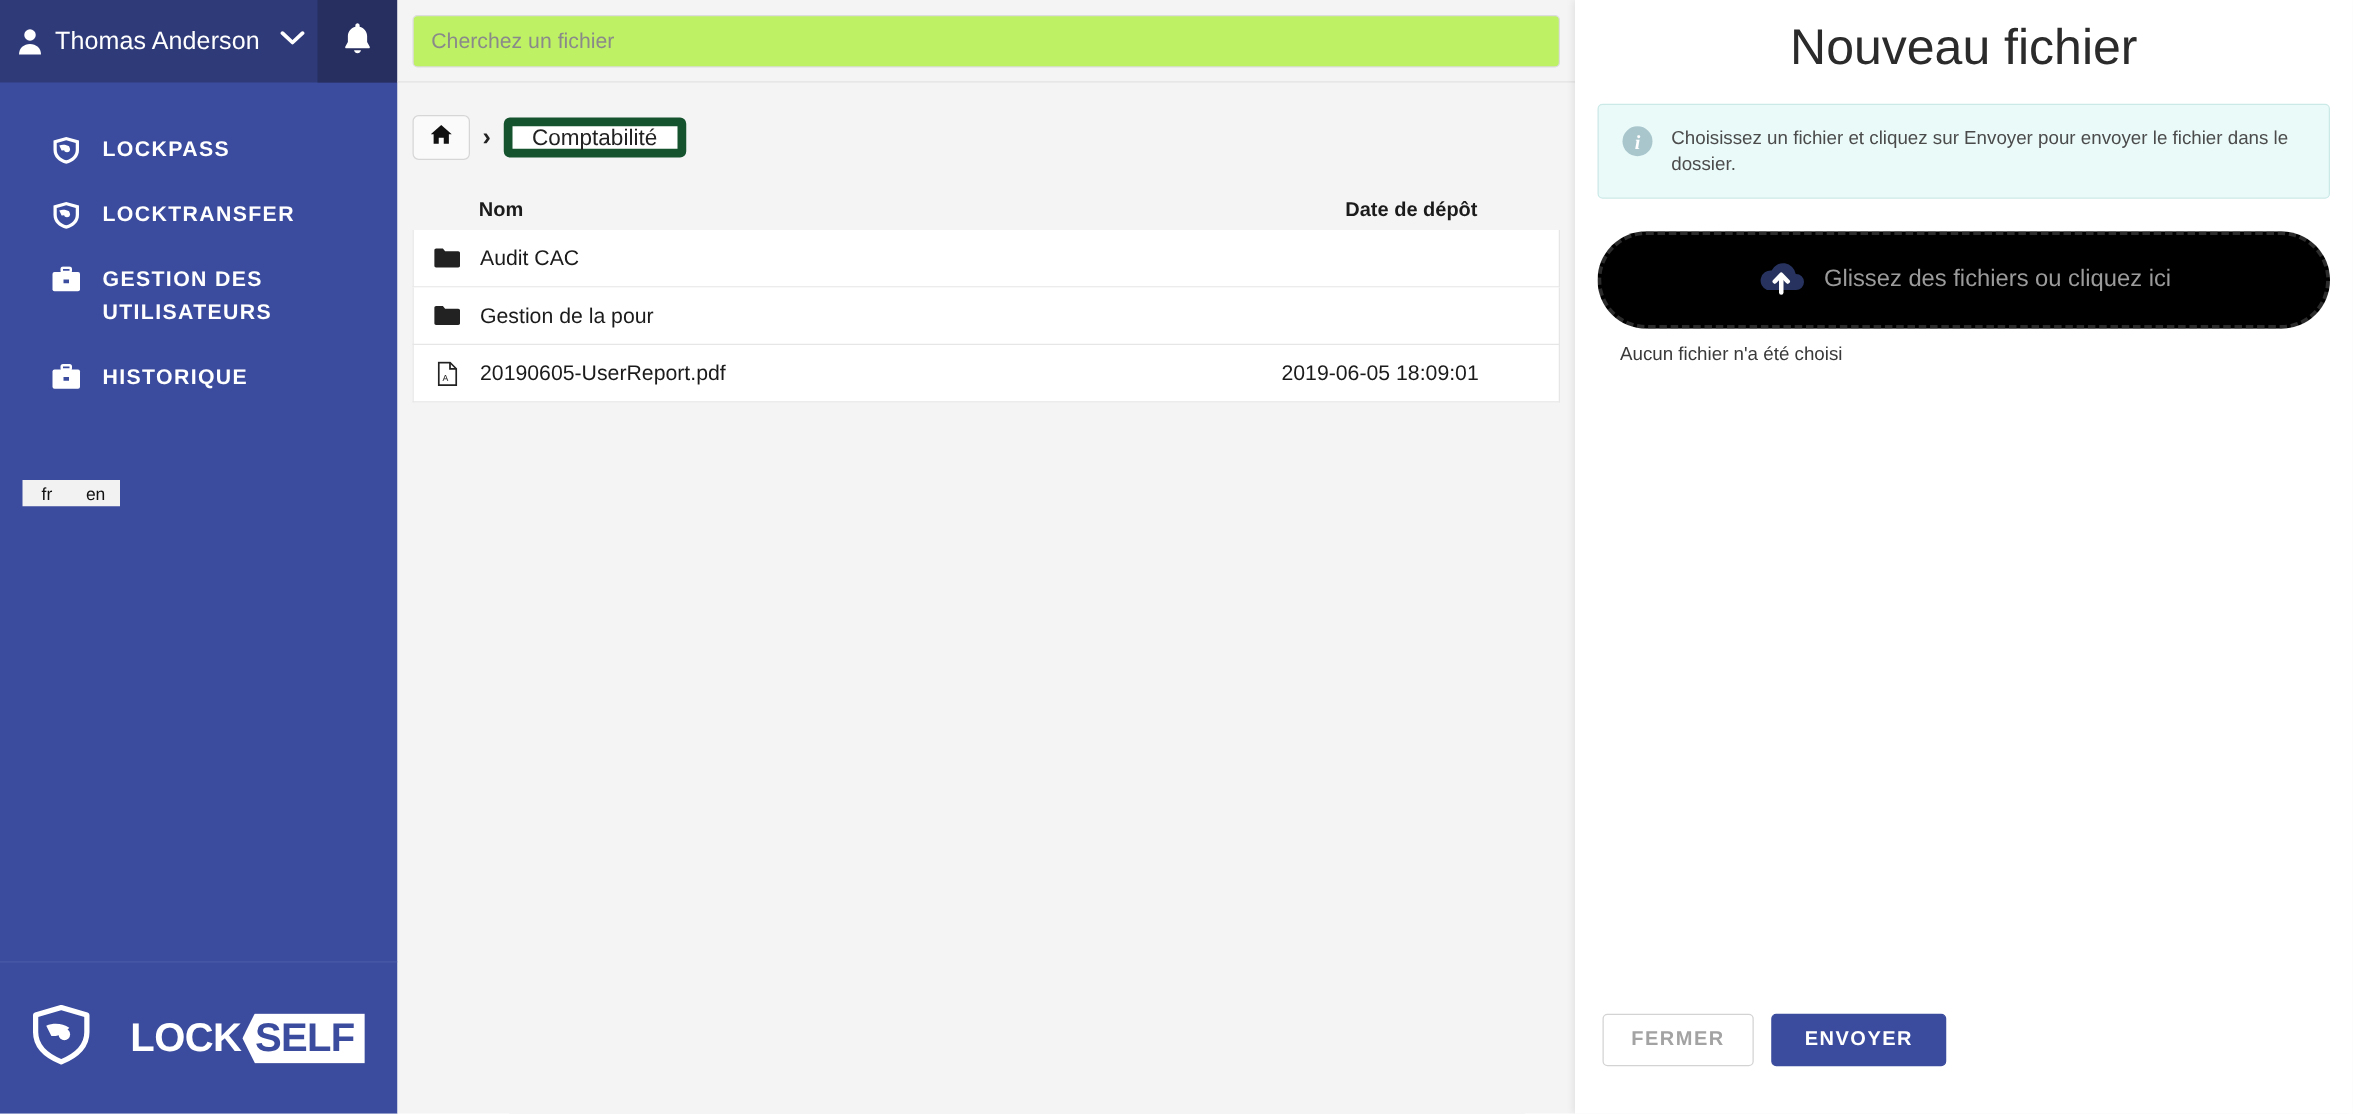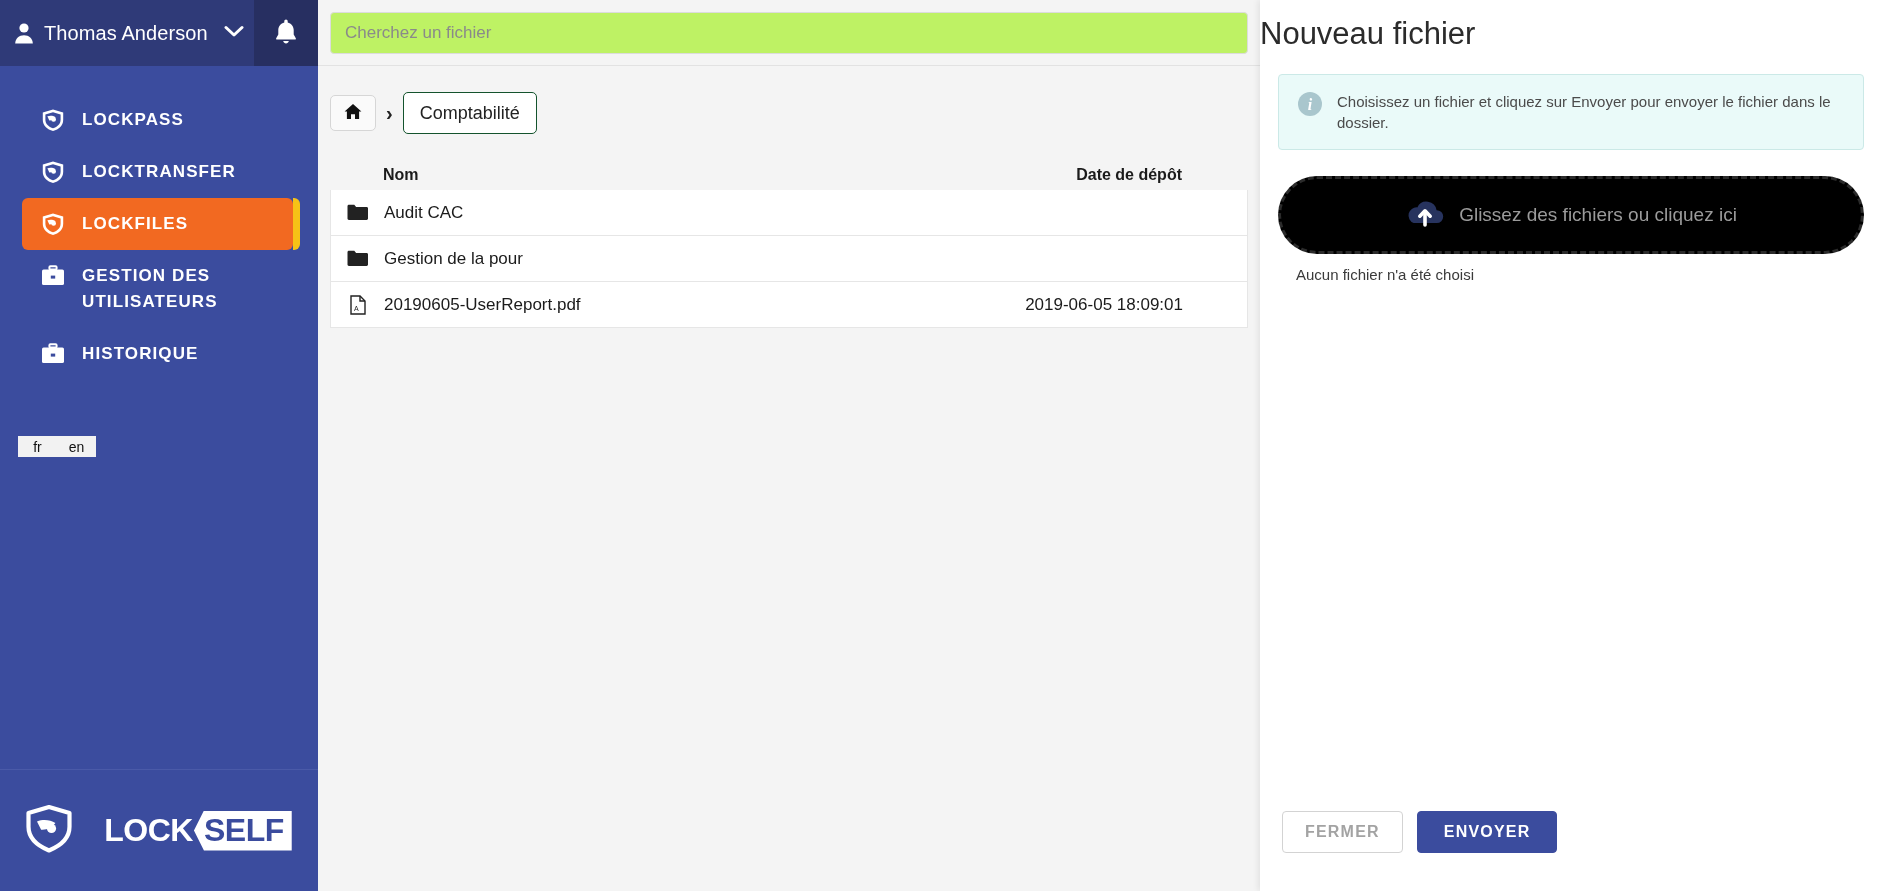--- a/index.html
+++ b/index.html
@@ -107,21 +107,21 @@
     padding: 26px 0 0 12px;
   }
   #home-btn {
     width: 46px; height: 36px; background: #fafafa;
     border: 1px solid #d6d6d6; border-radius: 5px;
     display: flex; align-items: center; justify-content: center;
     cursor: pointer;
   }
   #crumb-sep { font-size: 20px; font-weight: 700; color: #222; padding: 0 2px; }
   .crumb-btn {
-    height: 42px; background: #ffffff; border: 1px solid #14532d;
+    height: 32px; background: #ffffff; border: 7px solid #14532d;
     border-radius: 5px; padding: 0 16px;
     display: flex; align-items: center;
     font-size: 18px; color: #222; cursor: pointer;
   }
 
   #file-table { margin: 26px 12px 0 12px; }
   #table-head {
     display: flex; align-items: center; height: 30px;
     padding: 0 0 0 0; font-size: 16px; font-weight: 700; color: #1b1b1b;
   }
@@ -143,21 +143,21 @@
 
   
   #panel {
     position: absolute; right: 0; top: 0;
     width: 622px; height: 891px;
     background: #ffffff;
     box-shadow: -2px 0 6px rgba(0,0,0,0.08);
     display: flex; flex-direction: column;
   }
   #panel-title {
-    font-size: 31px; font-weight: 400;
+    text-align: center; font-size: 40px; font-weight: 400;
     color: #2b2b2b; padding: 16px 0 22px 0;
   }
   #info-box {
     margin: 0 18px; background: #eafaf9; border: 1px solid #cbe9e7;
     border-radius: 4px; display: flex; gap: 14px;
     padding: 16px 18px;
   }
   #info-icon { flex: 0 0 auto; width: 26px; height: 26px; }
   #info-text { font-size: 15px; line-height: 21px; color: #4b4b4b; }
 
@@ -243,31 +243,20 @@
           <svg width="24" height="24" viewBox="0 0 24 24">
               <path d="M12 1.5 1.8 4.4v7.3c0 6 4.3 9.6 10.2 11.3 5.9-1.7 10.2-5.3 10.2-11.3V4.4z" fill="#fff"></path>
               <path d="M12 4.2 4.4 6.4v5.3c0 4.3 3.2 7.1 7.6 8.5 4.4-1.4 7.6-4.2 7.6-8.5V6.4z" fill="#3b4c9e"></path>
               <path d="M6.4 8.3c2.8-1 5.8-.6 8.1.9-1.3 2.1-3.7 3.3-6.2 3.2z" fill="#fff"></path>
               <circle cx="12.6" cy="11.4" r="2.4" fill="#fff"></circle>
             </svg>
         </span>
         <span class="nav-label">LOCKTRANSFER</span>
       </div>
 
-      <div class="nav-item active">
-        <span class="nav-icon">
-          <svg width="24" height="24" viewBox="0 0 24 24">
-              <path d="M12 1.5 1.8 4.4v7.3c0 6 4.3 9.6 10.2 11.3 5.9-1.7 10.2-5.3 10.2-11.3V4.4z" fill="#fff"></path>
-              <path d="M12 4.2 4.4 6.4v5.3c0 4.3 3.2 7.1 7.6 8.5 4.4-1.4 7.6-4.2 7.6-8.5V6.4z" fill="#f26921"></path>
-              <path d="M6.4 8.3c2.8-1 5.8-.6 8.1.9-1.3 2.1-3.7 3.3-6.2 3.2z" fill="#fff"></path>
-              <circle cx="12.6" cy="11.4" r="2.4" fill="#fff"></circle>
-            </svg>
-        </span>
-        <span class="nav-label">LOCKFILES</span>
-      </div>
 
       <div class="nav-item">
         <span class="nav-icon">
           <svg width="24" height="22" viewBox="0 0 24 22">
               <rect x="8.4" y="1.2" width="7.2" height="3.4" rx="1" fill="none" stroke="#fff" stroke-width="2"></rect>
               <rect x="1" y="4.6" width="22" height="15.4" rx="1.6" fill="#fff"></rect>
               <rect x="9.8" y="10.6" width="4.4" height="3" fill="#3b4c9e"></rect>
             </svg>
         </span>
         <span class="nav-label">GESTION DES UTILISATEURS</span>

